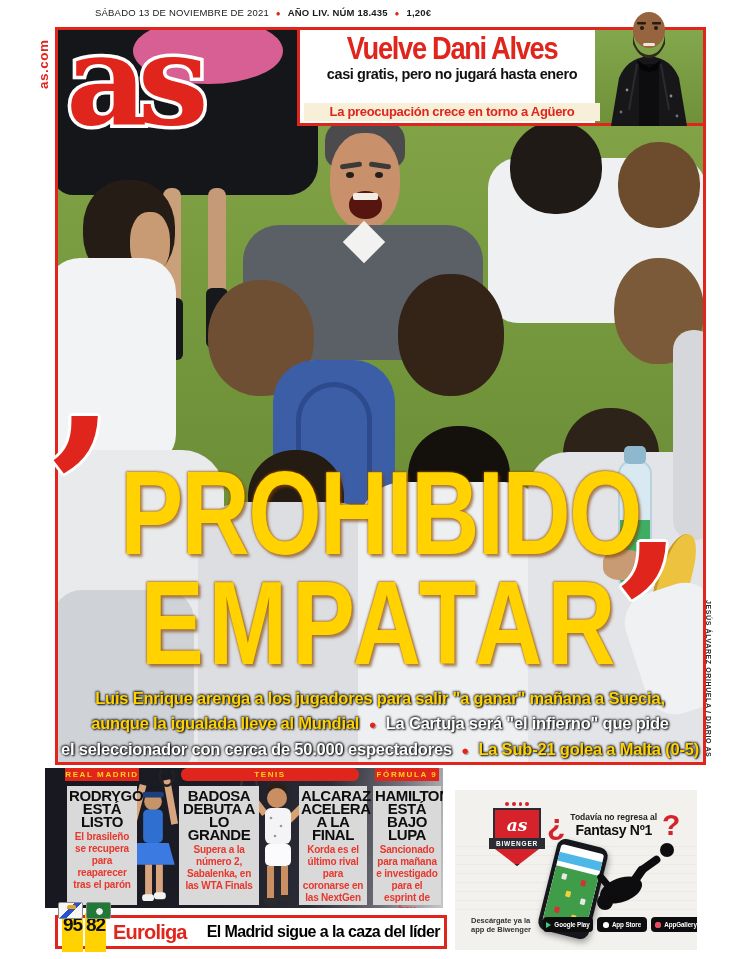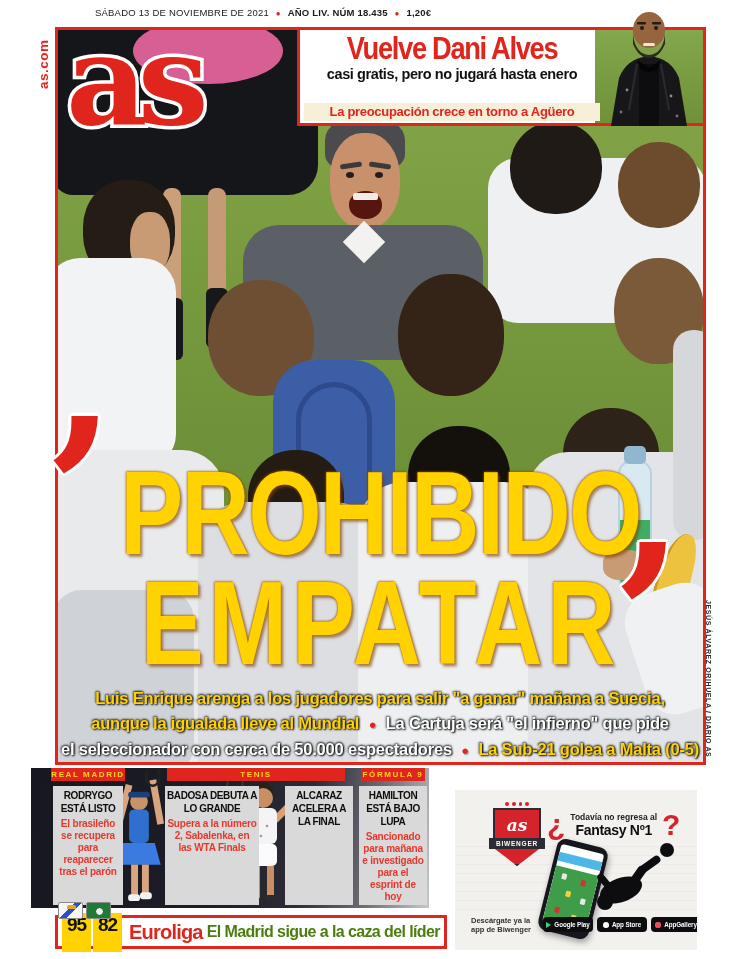--- a/index.html
+++ b/index.html
@@ -76,36 +76,36 @@
   .sf-y { color:#ffd200; }
   .sf-w { color:#ffffff; }
   .sf-dot { color:#e0251c; font-size:13px; margin:0 5px;
     text-shadow:0 0 2px #fff, 1px 1px 1px rgba(0,0,0,.4); }
 
   #credit { left:705px; top:600px; height:165px; font-size:7px; font-weight:700; color:#2a2a2a;
     writing-mode:vertical-rl; letter-spacing:.6px; white-space:nowrap; }
 
   
   #newsblock {
-    left:31px; top:768px; width:398px; height:140px; overflow:hidden; z-index:2;
+    left:45px; top:768px; width:398px; height:140px; overflow:hidden; z-index:2;
     background:linear-gradient(100deg,#17171f 0%, #1d1d27 45%, #2c2c37 68%, #6f6f78 85%, #c7c7cb 100%);
   }
   .tagstrip { position:absolute; top:0; height:13px; background:#e0251c;
     color:#ffd21a; font-weight:800; font-size:8px; letter-spacing:1.6px;
     text-align:center; line-height:13px; white-space:nowrap; z-index:4; }
   #tag1 { left:20px;  width:74px; }
-  #tag2 { left:136px; width:178px; }
+  #tag2 { left:136px; width:178px;border-radius:6px; }
   #tag3 { left:330px; width:64px; }
   .panelbox { position:absolute; top:18px; height:119px; background:#d9d9d9;
     text-align:center; padding:3px 2px 0 2px; z-index:3; }
   #pb1 { left:22px;  width:70px; }
-  #pb2 { left:134px; width:94px; }
+  #pb2 { left:134px; width:80px; }
   #pb3 { left:254px; width:68px; }
   #pb4 { left:328px; width:68px; }
-  .panel-title { color:#0d0d0d; font-weight:800; font-size:10px; line-height:13px; letter-spacing:-.4px; }
+  .panel-title { color:#0d0d0d; font-weight:800; font-size:15px; line-height:13px; letter-spacing:-.4px; }
   .panel-body  { margin-top:3px; color:#e8372c; font-weight:700; font-size:10px; line-height:12px; letter-spacing:-.2px; }
   .figsvg { position:absolute; z-index:2; }
 
   
   #crests { left:58px; top:902px; z-index:5; display:flex; gap:3px; }
   .crest { width:25px; height:17px; border:1px solid #8a8a8a; border-radius:2px; position:relative; overflow:hidden; }
   #crest-rm { background:#f6f6f6; }
   #crest-rm .stripe { position:absolute; inset:0;
     background:linear-gradient(135deg, transparent 42%, #2a4fd0 42%, #2a4fd0 58%, transparent 58%); }
   #crest-rm .crown { position:absolute; left:8px; top:2px; width:9px; height:4px; background:#e0a817; border-radius:2px 2px 0 0; }
@@ -113,21 +113,21 @@
   #crest-away .ball { position:absolute; left:8px; top:4px; width:9px; height:9px; border-radius:50%;
     background:#e9f2e9; border:1px solid #0f5520; }
   #strip {
     left:55px; top:915px; width:392px; height:34px; background:#ffffff; border:3px solid #e0251c;
     display:flex; align-items:center; padding:0 4px; z-index:4; white-space:nowrap;
   }
   .score { width:30px; height:39px; background:#ffd200; color:#111; font-weight:800; font-size:19px;
     text-align:center; line-height:24px; letter-spacing:-1px; }
   #score2 { margin-left:2px; }
   #comp { color:#e0251c; font-weight:800; font-size:20px; margin-left:7px; letter-spacing:-.8px; }
-  #strip-head { color:#4d7c0f; font-weight:800; font-size:16px; margin-left:4px; letter-spacing:-.6px; }
+  #strip-head { color:#000000; font-weight:800; font-size:16px; margin-left:20px; letter-spacing:-.6px; }
 
   
   #ad { left:455px; top:790px; width:242px; height:160px; background:#f2f1ee; overflow:hidden; z-index:2; }
   #ad-backdrop { position:absolute; left:0; top:50px; width:242px; height:70px; opacity:.5;
     background:repeating-linear-gradient(0deg, rgba(60,60,70,.08) 0 1px, transparent 1px 9px); }
   #shield { position:absolute; left:38px; top:18px; width:48px; height:58px; }
   #shield .stars { position:absolute; left:12px; top:-6px; width:24px; display:flex; gap:3px; justify-content:center; }
   #shield .star { width:4px; height:4px; background:#d6232b; border-radius:50%; }
   #shield .body { position:absolute; inset:0; background:#d6232b; border:2px solid #2b2b33;
     clip-path:polygon(0 0, 100% 0, 100% 68%, 50% 100%, 0 68%); }
@@ -318,20 +318,21 @@
     <div class="panelbox" id="pb1">
       <div class="panel-title">RODRYGO ESTÁ LISTO</div>
       <div class="panel-body">El brasileño se recupera para reaparecer tras el parón</div>
     </div>
     <div class="panelbox" id="pb2">
       <div class="panel-title">BADOSA DEBUTA A LO GRANDE</div>
       <div class="panel-body">Supera a la número 2, Sabalenka, en las WTA Finals</div>
     </div>
     <div class="panelbox" id="pb3">
       <div class="panel-title">ALCARAZ ACELERA A LA FINAL</div>
+      <div class="panel-body">Korda es el último rival para coronarse en las NextGen</div>
     </div>
     <div class="panelbox" id="pb4">
       <div class="panel-title">HAMILTON ESTÁ BAJO LUPA</div>
       <div class="panel-body">Sancionado para mañana e investigado para el esprint de hoy</div>
     </div>
   </div>
 
   <div class="abs" id="crests">
     <div class="crest" id="crest-rm">
       <span class="stripe"></span>

